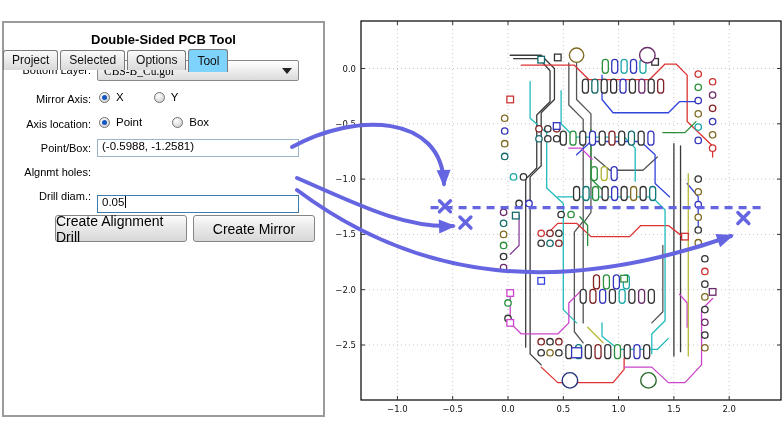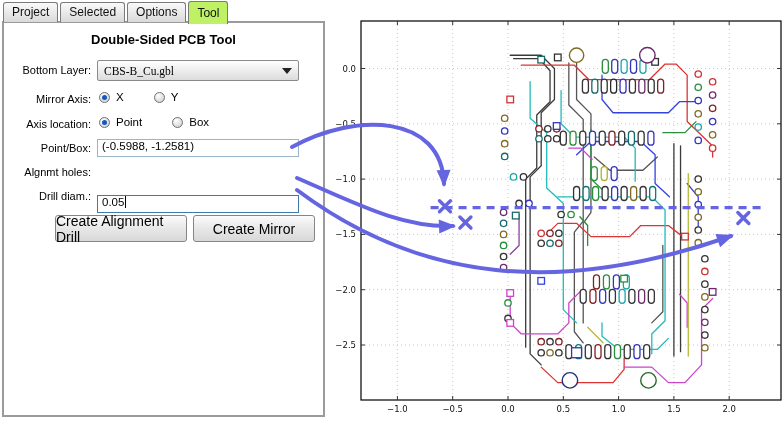--- a/index.html
+++ b/index.html
@@ -2,21 +2,21 @@
 <html><head>
 <meta charset="utf-8">
 <style>
   html,body{margin:0;padding:0;width:784px;height:425px;background:#fff;overflow:hidden;
     font-family:"Liberation Sans",sans-serif;}
   
   .tabbar{position:absolute;left:3px;top:1px;display:flex;align-items:flex-end;z-index:3;}
   .tab{height:19px;line-height:19px;padding:0 8px;margin-right:2px;font-size:12px;color:#111;
     background:linear-gradient(#fafafa,#d9d9d9);border:1px solid #7a7a7a;border-bottom:none;
     border-radius:3px 3px 0 0;position:relative;}
-  .tab.active{background:#bef264;height:22px;line-height:22px;z-index:5;margin-bottom:-2px;}
+  .tab.active{background:#7dd3fc;height:22px;line-height:22px;z-index:5;margin-bottom:-2px;margin-top:48px;}
   
   .panel{position:absolute;left:2px;top:21px;width:323px;height:396px;background:#fff;
     border:2px solid #9b9b9b;box-sizing:border-box;z-index:1;}
   .panel-title{position:absolute;left:0;top:9px;width:100%;text-align:center;font-weight:bold;
     font-size:13px;color:#000;}
   .lbl{position:absolute;left:0;width:87px;text-align:right;font-size:11px;color:#000;}
   .ctl{position:absolute;left:93px;width:202px;box-sizing:border-box;font-size:11.5px;}
   .combo{height:21px;border:1px solid #8a8a8a;border-radius:2px;
     background:linear-gradient(#ffffff,#dcdcdc);display:flex;align-items:center;padding:0 6px;}
   .combo .val{flex:1;font-size:11.5px;color:#000;font-family:Liberation Serif, serif;}

